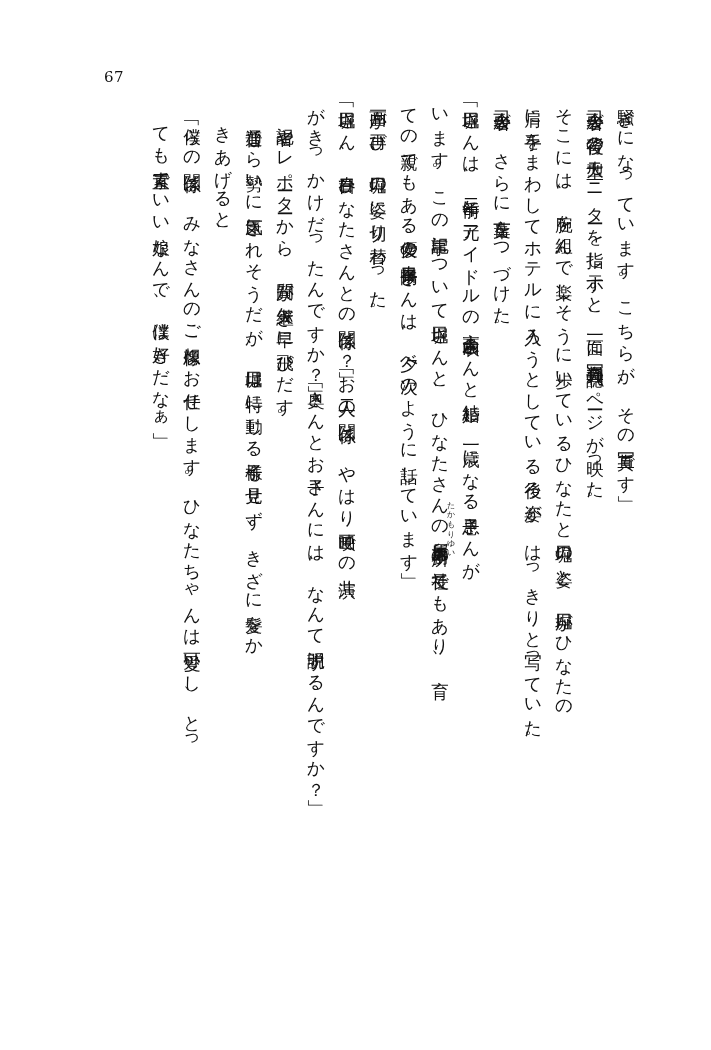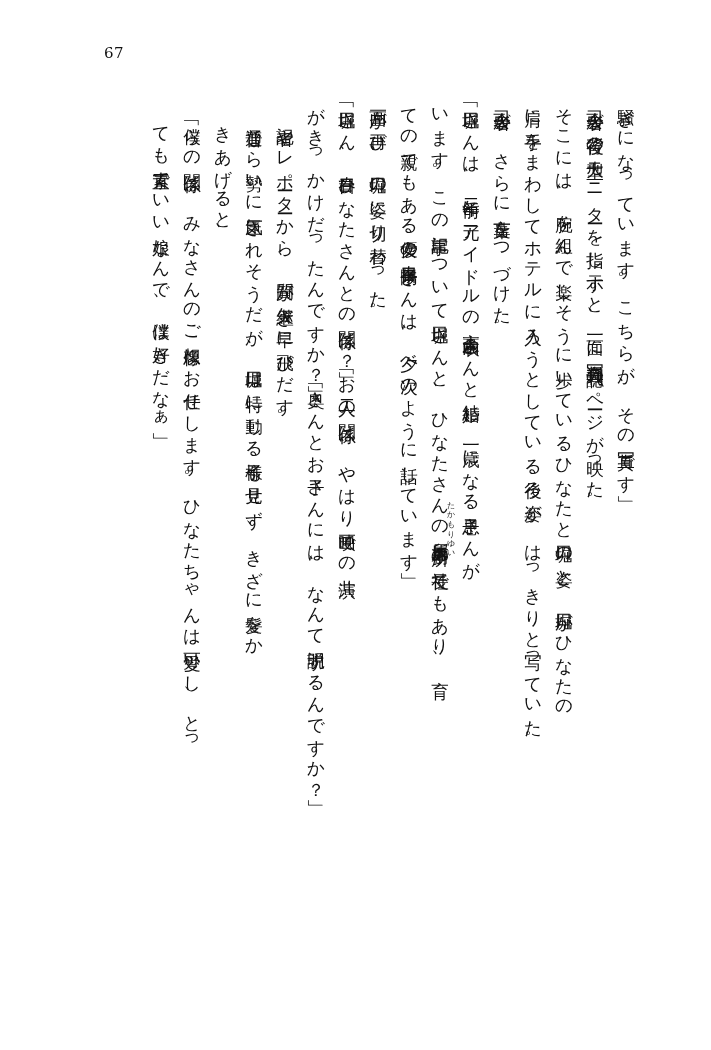--- a/index.html
+++ b/index.html
@@ -19,21 +19,21 @@
     position: absolute;
     left: 0; top: 0;
     width: 711px;
     height: 1050px;
     box-sizing: border-box;
   }
   
   .page-number {
     position: absolute;
     left: 104px;
-    top: 44px;
+    top: 68px;
     font-size: 15px;
     letter-spacing: 0.5px;
     color: #111;
     font-family: "DejaVu Serif", "Liberation Serif", serif;
   }
   
   .text-block {
     position: absolute;
     top: 96px;
     left: 78px;

